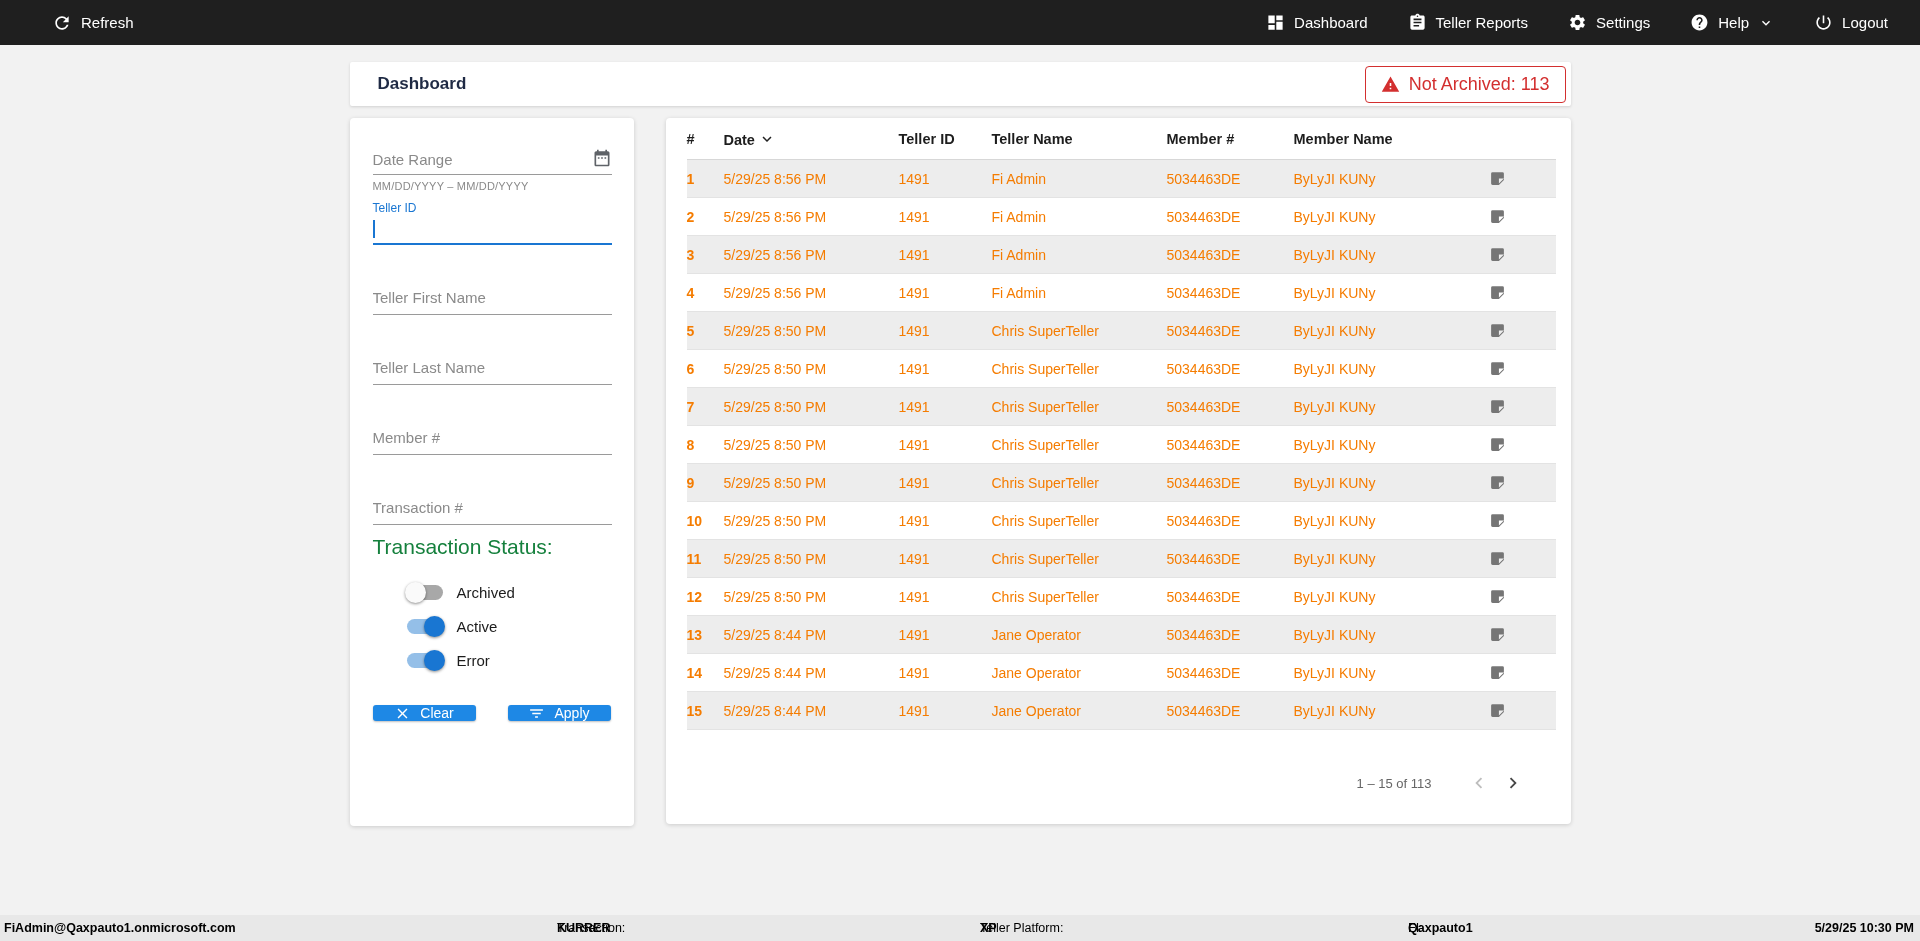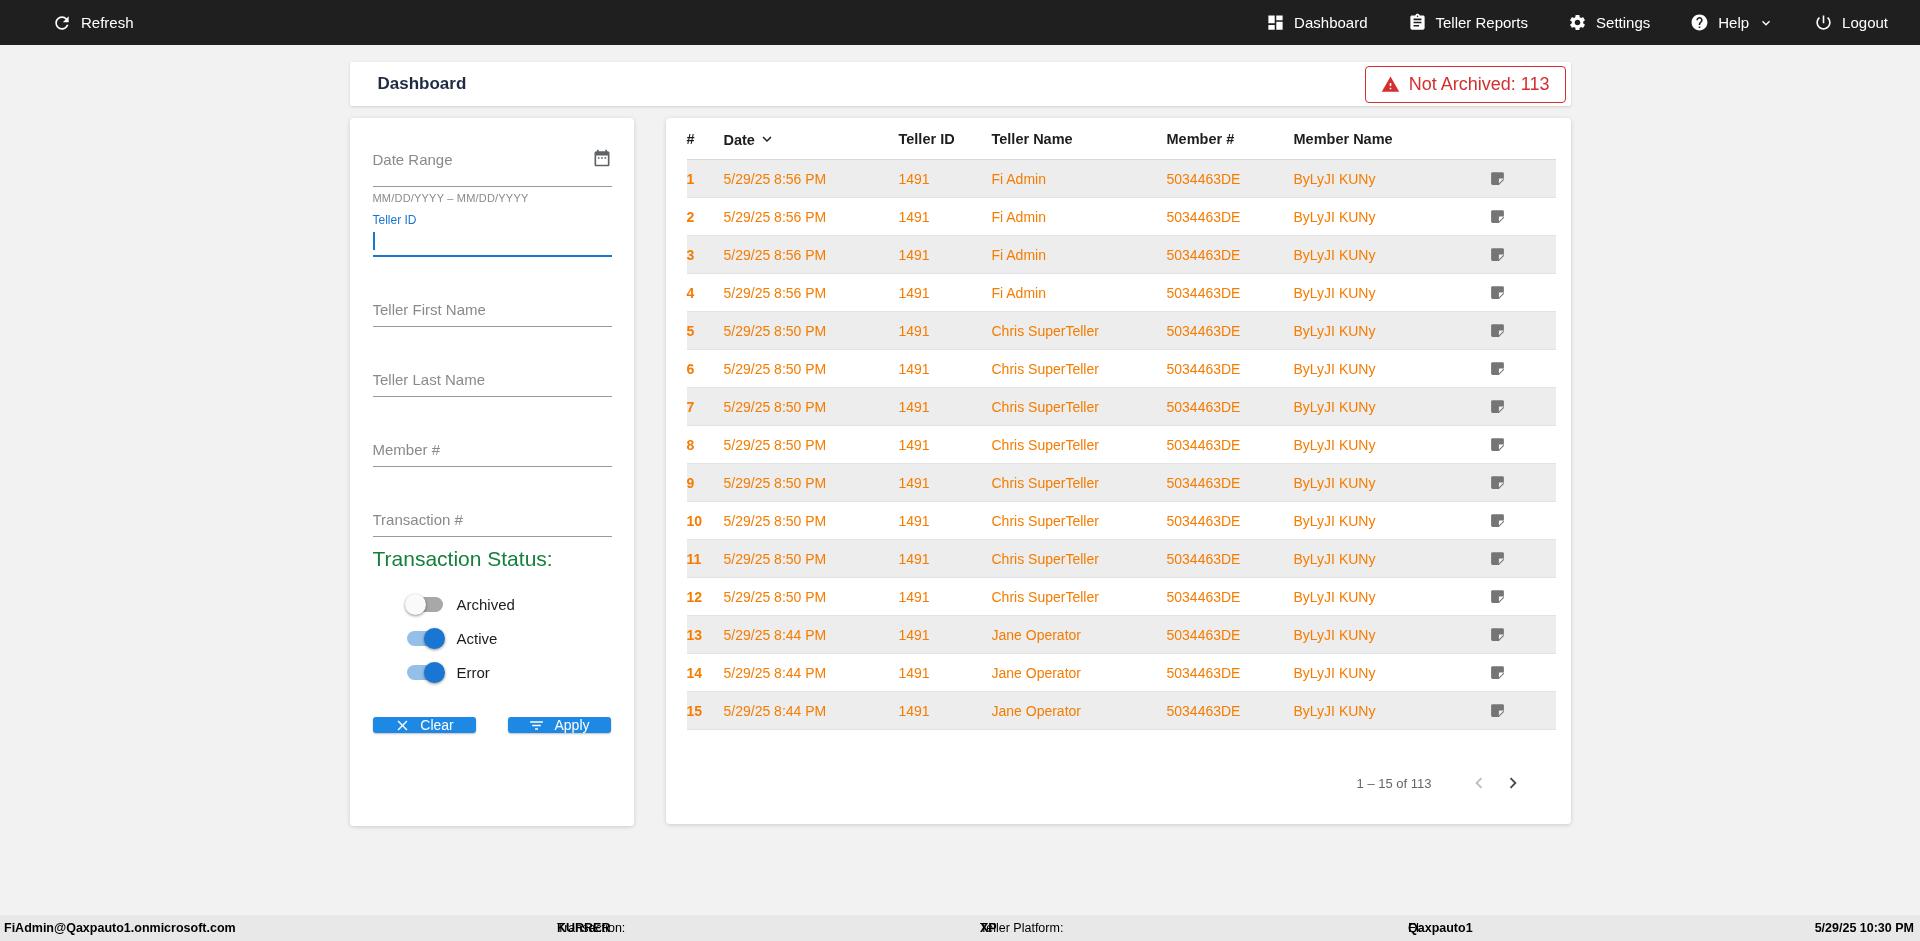--- a/index.html
+++ b/index.html
@@ -46,21 +46,21 @@
   .cards { display:flex; gap:32px; margin-top:12px; align-items:flex-start; }
 
   
   .filter-card {
     width:284px; height:708px; background:#fff; border-radius:4px;
     box-shadow:0 1px 4px rgba(0,0,0,0.16);
     padding:30px 22px 0 23px;
   }
   .input-row {
     display:flex; justify-content:space-between; align-items:flex-end;
-    border-bottom:1px solid #9a9a9a; padding-bottom:18px;
+    border-bottom:1px solid #9a9a9a; padding-bottom:6px;
   }
   .line-input {
     border:none; outline:none; background:transparent;
     font-family:"Liberation Sans", sans-serif;
     font-size:15px; color:#333; width:100%;
   }
   .line-input::placeholder { color:#8a8a8a; opacity:1; }
   .helper { font-size:11px; color:#8a8a8a; margin-top:5px; letter-spacing:0.2px; }
   .float-label { font-size:12px; color:#1976d2; margin-top:9px; }
   .focused-input {

